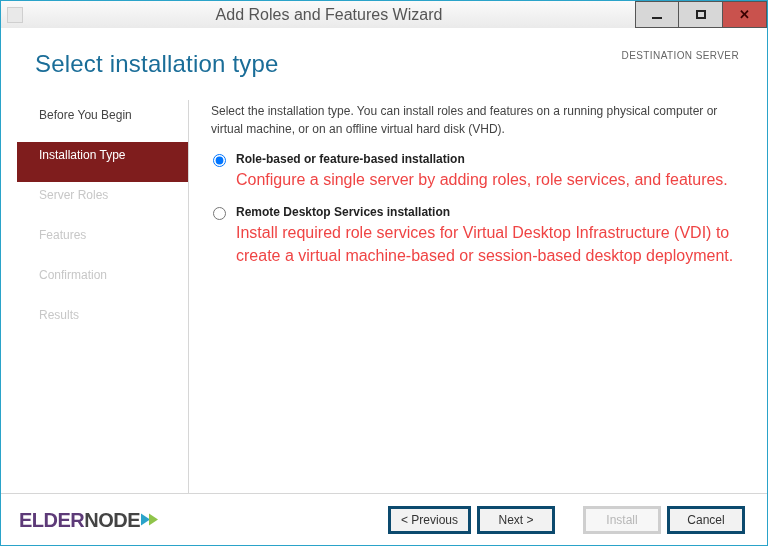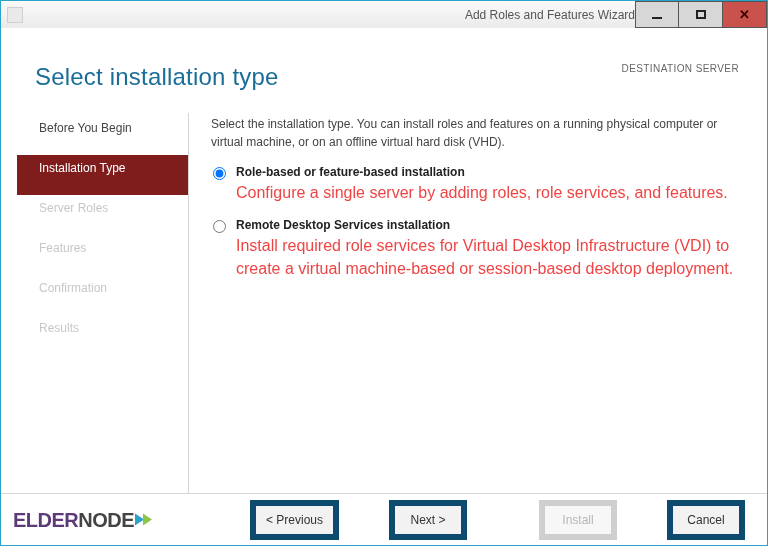--- a/index.html
+++ b/index.html
@@ -18,22 +18,22 @@
     display: flex;
     align-items: center;
     position: relative;
   }
   .titlebar .sys-icon {
     width: 16px; height: 16px; margin-left: 6px;
     background: #e9e9e9; border: 1px solid #cfcfcf;
   }
   .titlebar .title {
     flex: 1;
-    text-align: right;
-    font-size: 12px;
+    text-align: center;
+    font-size: 16px;
     color: #555;
     font-weight: 400;
   }
   .win-controls { display: flex; height: 100%; }
   .win-btn {
     width: 44px; height: 100%;
     border: 1px solid #555;
     display: flex; align-items: center; justify-content: center;
     font-size: 13px; font-weight: bold;
     color: #222;
@@ -46,21 +46,20 @@
     top: 28px; left: 1px; right: 1px; bottom: 1px;
     background: #fff;
     display: flex;
     flex-direction: column;
   }
   .header {
     padding: 22px 28px 14px 34px;
     display: flex;
     justify-content: space-between;
     align-items: flex-start;
-    margin-top: 13px;
   }
   .header h1 {
     font-size: 24px;
     font-weight: 300;
     color: #1a6d98;
     letter-spacing: 0.2px;
   }
   .dest { text-align: right; font-size: 10px; color: #666; }
   .dest .label { letter-spacing: 0.4px; }
   .dest .server { margin-top: 2px; color:#bdbdbd; filter: blur(0.4px);}
@@ -101,34 +100,33 @@
     border-top: 1px solid #d6d6d6;
     display: flex;
     align-items: center;
     justify-content: flex-end;
     padding: 0 22px;
     gap: 6px;
     position: relative;
   }
   .btn {
     min-width: 78px;
-    height: 40px;
+    height: 28px;
     background: #f2f2f2;
-    border: 6px solid #0c4a6e;
+    border: 3px solid #0c4a6e;
     font-size: 12px;
     color: #333;
     padding: 0 10px;
     cursor: default;
-    margin-left: 44px;
   }
   .btn.disabled { color: #b7b7b7; border-color:#cfcfcf; background:#f7f7f7;}
   .gap { width: 16px; }
   .watermark {
     position: absolute;
-    left: 12px; top: 50%; transform: translateY(-50%);
+    left: 18px; top: 50%; transform: translateY(-50%);
     font-size: 20px;
     font-weight: 700;
     color: #5d3a78;
     letter-spacing: -0.5px;
     display: flex; align-items: center;
     font-family: "Segoe UI", Arial, sans-serif;
   }
   .watermark .accent { display:inline-flex; margin-left:2px;}
   .watermark .tri {
     width:0;height:0;border-top:6px solid transparent;border-bottom:6px solid transparent;

